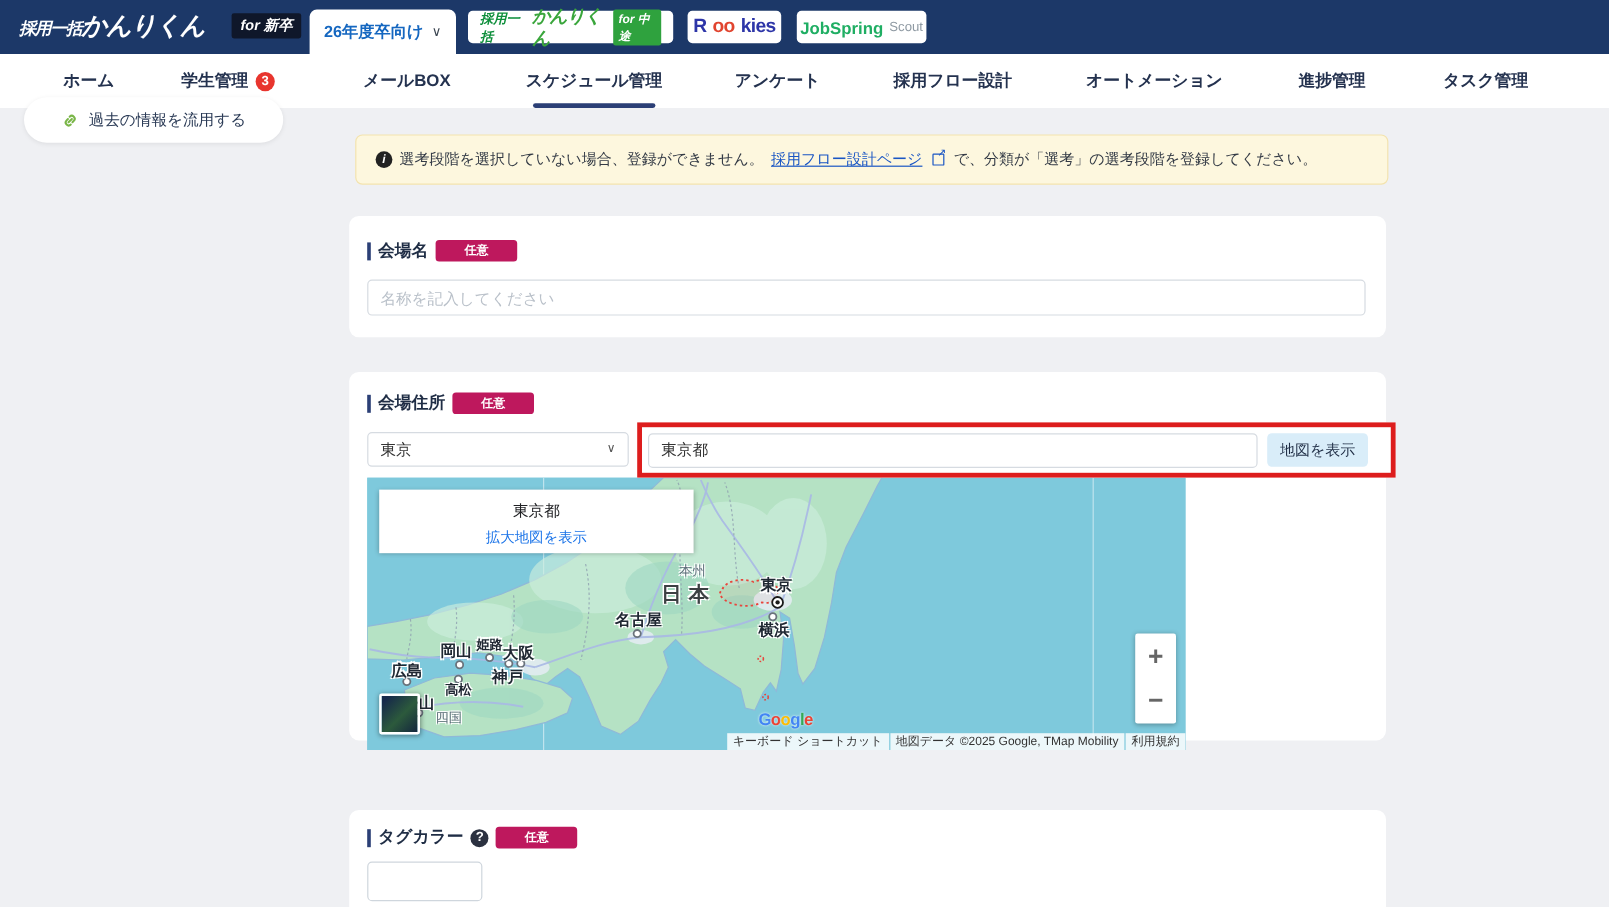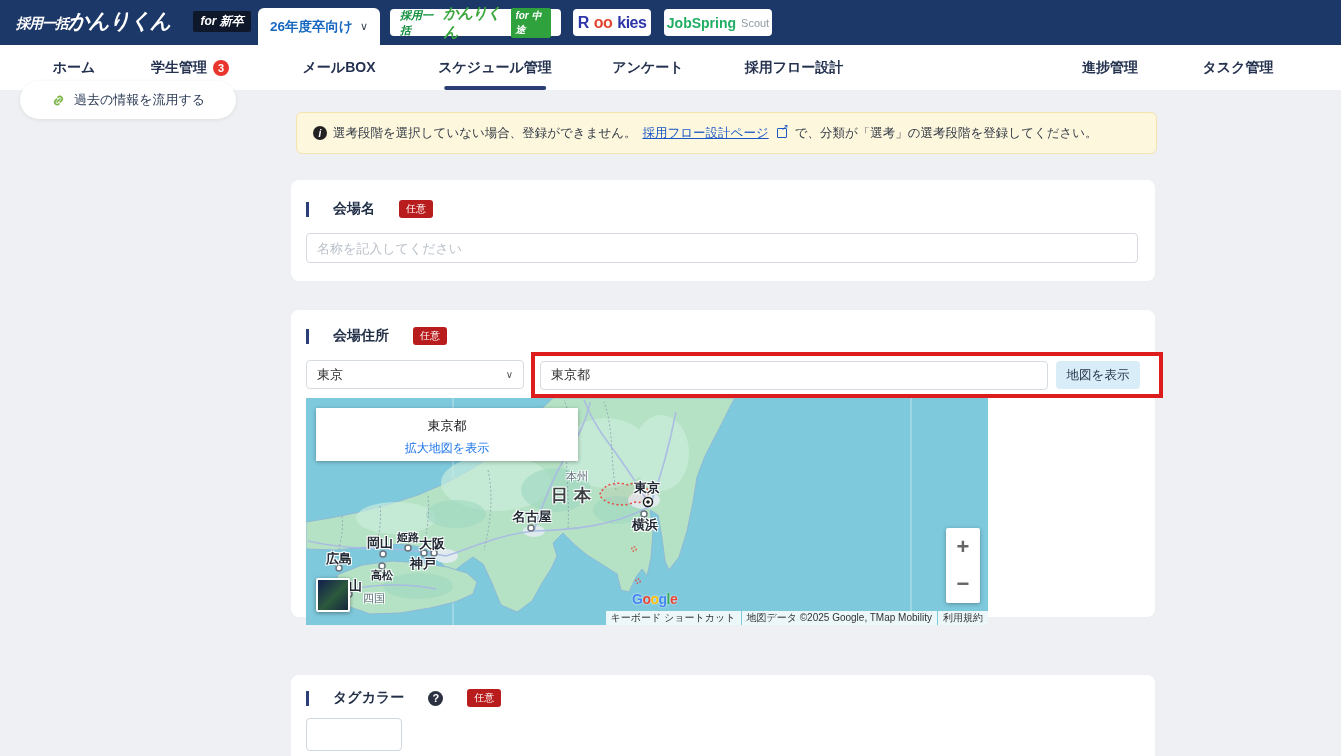--- a/index.html
+++ b/index.html
@@ -40,24 +40,24 @@
   .info-ic { width:14px; height:14px; border-radius:50%; background:#222; color:#fff; font-size:10px; font-weight:bold; display:inline-flex; align-items:center; justify-content:center; font-style:italic; flex:none; }
   .notice a { color:#1a56c4; text-decoration:underline; cursor:pointer; }
   .ext-ic { display:inline-block; width:10px; height:10px; border:1.5px solid #1a56c4; border-radius:1px; position:relative; margin:0 2px; vertical-align:-1px; }
   .ext-ic::after { content:"↗"; position:absolute; right:-3px; top:-7px; font-size:9px; color:#1a56c4; background:transparent; }
 
   
   .card { position:absolute; left:291px; width:864px; background:#fff; border-radius:8px; }
   .card1 { top:180px; height:101px; }
   .card2 { top:310px; height:307px;text-align:center; }
   .card3 { top:675px; height:110px; border-radius:8px 8px 0 0; }
-  .sec-label { position:absolute; left:15px; display:flex; align-items:center; gap:24px; }
+  .sec-label { position:absolute; left:15px; display:flex; align-items:center; gap:6px; }
   .sec-bar { width:3px; height:15px; background:#2b3f76; }
   .sec-title { font-size:14px; font-weight:bold; color:#1f2d45; }
-  .opt-badge { background:#b91c1c; color:#fff; font-size:10px; padding:2px 7px; border-radius:3px; font-weight:normal; }
+  .opt-badge { background:#be185d; color:#fff; font-size:10px; padding:2px 24px; border-radius:3px; font-weight:bold; }
   .help-ic { width:15px; height:15px; border-radius:50%; background:#2b3140; color:#fff; font-size:11px; font-weight:bold; display:inline-flex; align-items:center; justify-content:center; }
 
   .text-input { border:1px solid #d6dbe1; border-radius:4px; font-size:13px; color:#333; padding:0 10px; outline:none; font-family:inherit; background:#fff; }
   .text-input::placeholder { color:#b9c0c9; }
   .vn-input { position:absolute; left:15px; top:53px; width:832px; height:30px; }
 
   .pref-select { position:absolute; left:15px; top:50px; width:218px; height:29px; border:1px solid #d6dbe1; border-radius:4px; display:flex; align-items:center; justify-content:space-between; padding:0 10px; font-size:13px; color:#333; cursor:pointer; background:#fff; }
   .pref-select .chev { color:#555; font-size:10px; }
 
   .red-anno { position:absolute; left:531px; top:352px; width:632px; height:46px; border:4px solid #dd1d1d; background:#fff; z-index:5; display:flex; align-items:center; padding:0 5px; gap:8px; }
@@ -130,20 +130,23 @@
   <div class="nav-item" style="left:495px">
       <span>スケジュール管理</span>
       <span class="nav-underline"></span>
     </div>
   <div class="nav-item" style="left:648px">
       <span>アンケート</span>
     </div>
   <div class="nav-item" style="left:794px">
       <span>採用フロー設計</span>
     </div>
+  <div class="nav-item" style="left:962px">
+      <span>オートメーション</span>
+    </div>
   <div class="nav-item" style="left:1110px">
       <span>進捗管理</span>
     </div>
   <div class="nav-item" style="left:1238px">
       <span>タスク管理</span>
     </div>
 </div>
 
 <div class="reuse-btn">
   <svg class="link-ic" viewBox="0 0 16 16">

